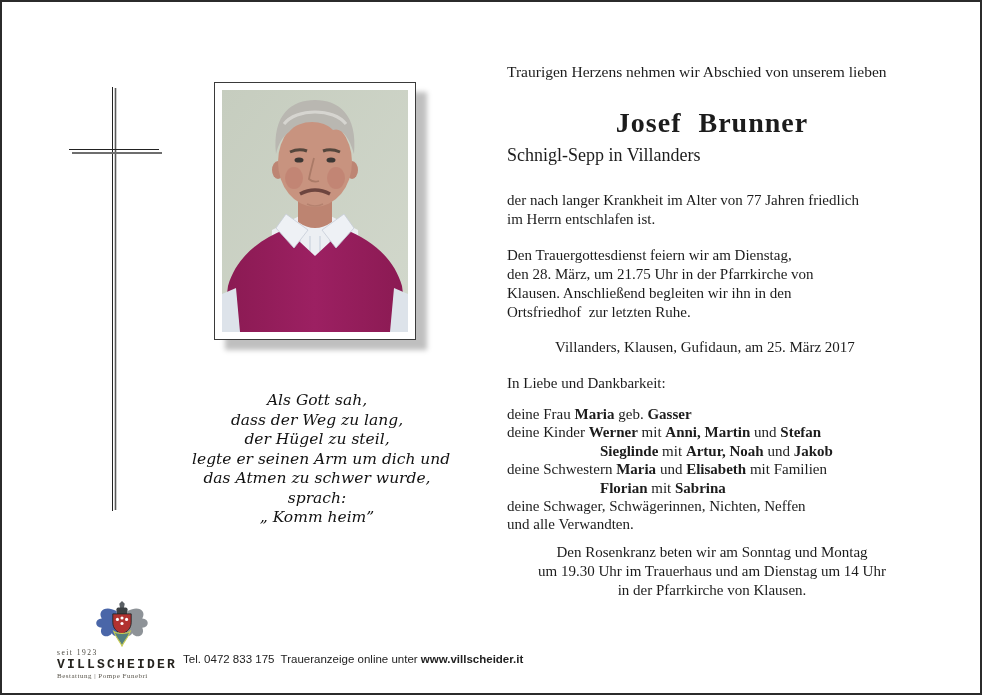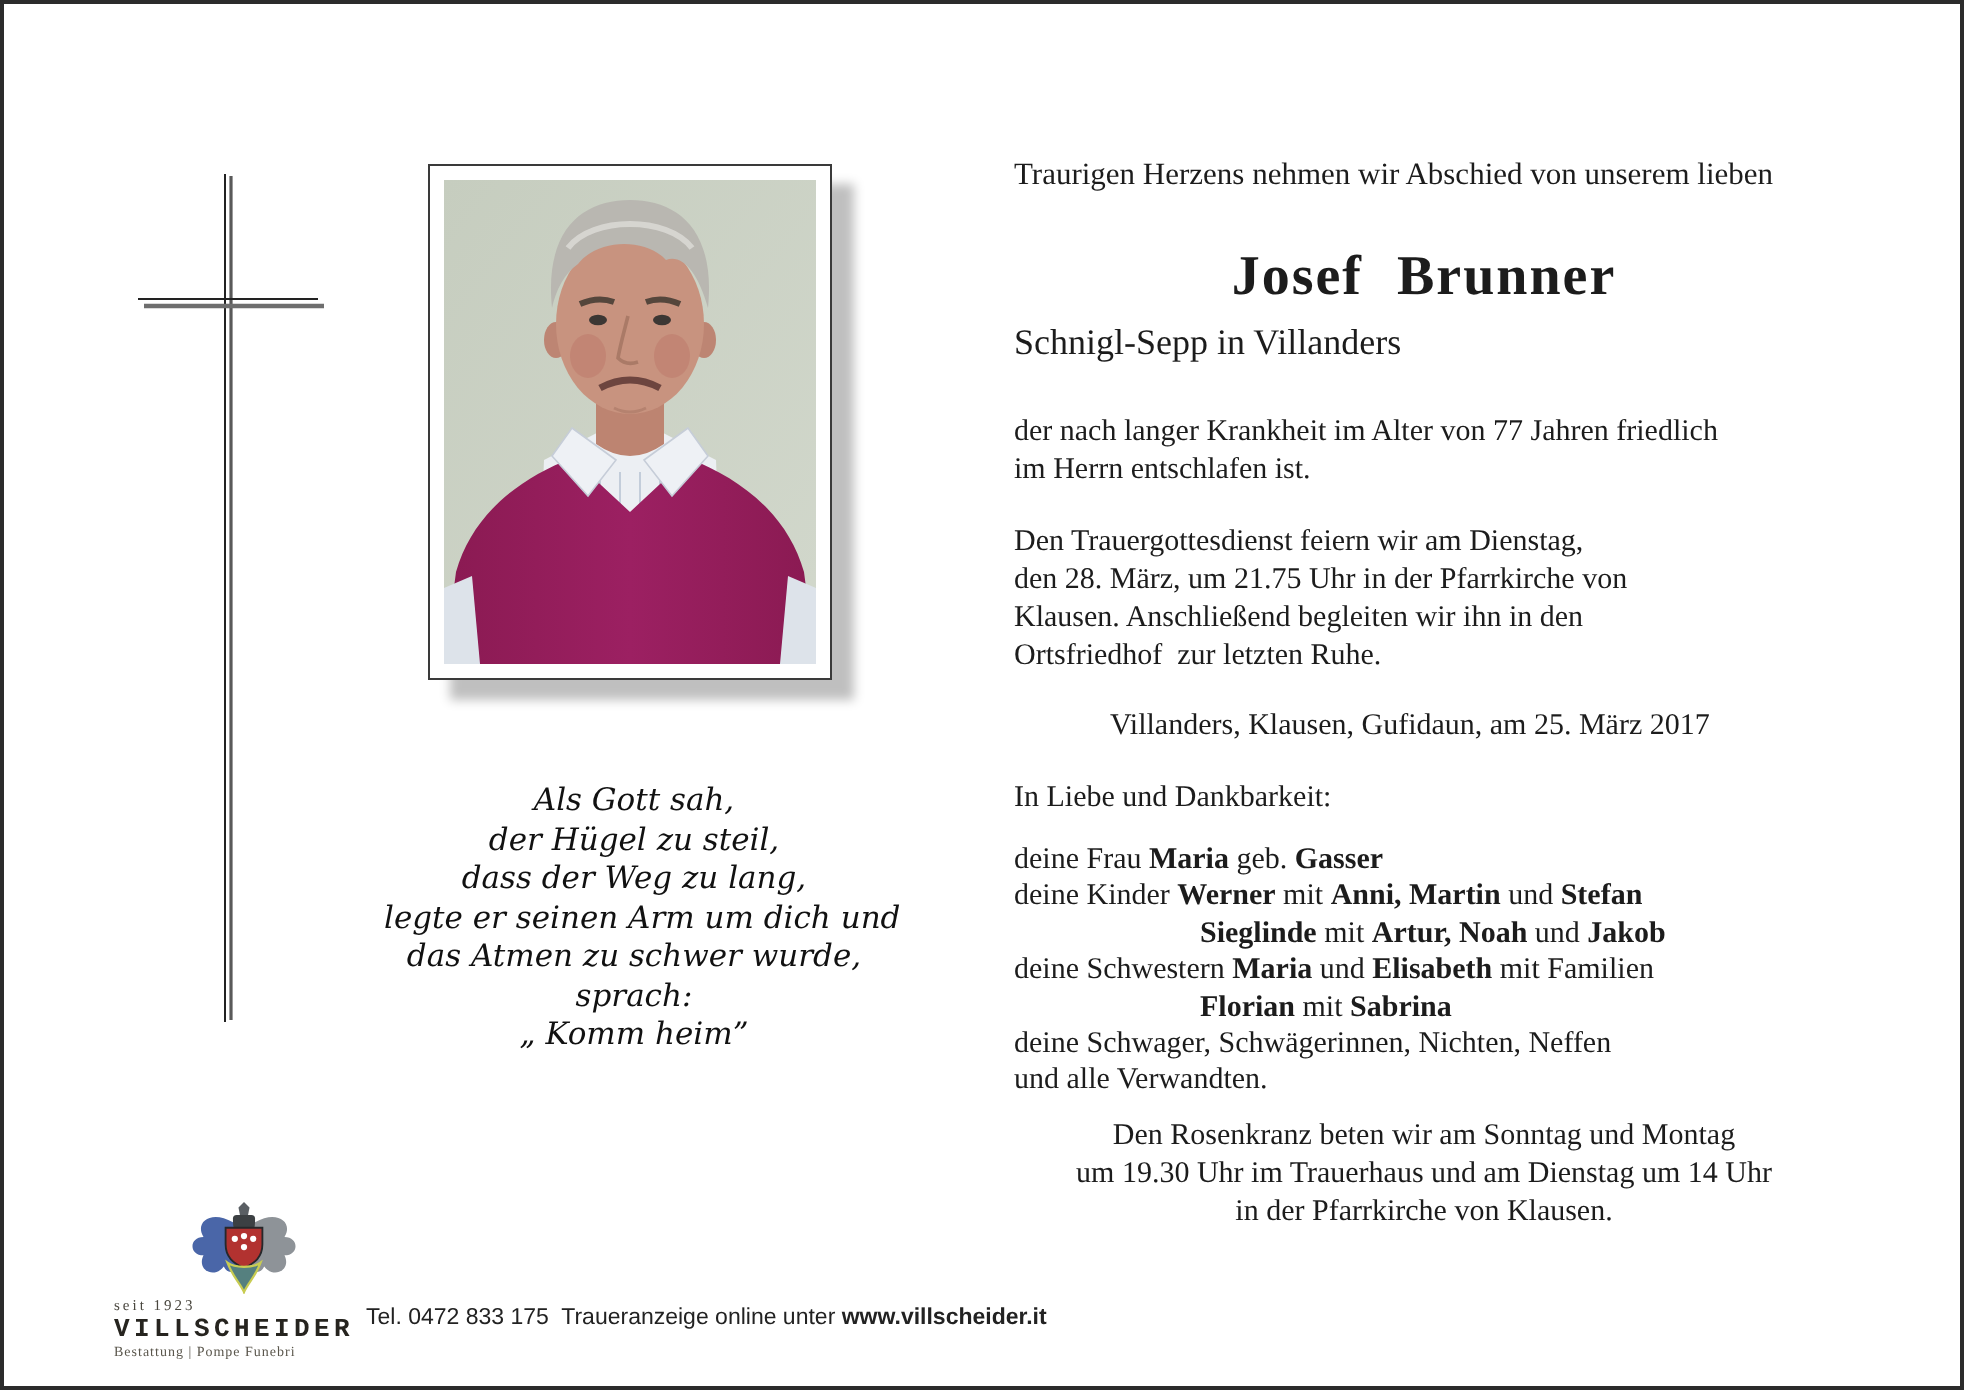--- a/index.html
+++ b/index.html
@@ -25,21 +25,21 @@
   .photo-wrap svg{display:block;}
   
   .poem{
     position:absolute;left:190px;top:389px;width:250px;
     text-align:center;
     font-family:"DejaVu Serif",serif;font-style:italic;
     font-size:15.5px;line-height:19.5px;color:#111;
   }
   .poem .tline{white-space:pre;}
   
-  .right-col{position:absolute;left:505px;top:76px;width:410px;font-size:15px;line-height:19px;}
+  .right-col{position:absolute;left:505px;top:60px;width:410px;font-size:15px;line-height:19px;}
   .right-col .tline{white-space:pre;}
   .opening{font-size:15.5px;}
   .name{
     margin-top:26px;text-align:center;
     font-size:28px;font-weight:bold;letter-spacing:1px;word-spacing:9px;line-height:32px;
   }
   .subtitle{margin-top:5px;font-size:18px;line-height:22px;}
   .para{margin-top:17px;}
   .para.first{margin-top:25px;}
   .para.tight{margin-top:16px;margin-left:48px;}
@@ -119,22 +119,22 @@
 
       <path d="M92 68 C90 76 88 83 87 89 q4 4 10 2" stroke="#aa7a67" stroke-width="1.8" fill="none"></path>
 
       <path d="M78 104 Q93 96 108 104" stroke="#6d453f" stroke-width="3.5" fill="none"></path>
       <path d="M85 114 Q93 118 101 114" stroke="#b5826f" stroke-width="1.5" fill="none"></path>
     </svg>
   </div>
 
   <div class="poem">
       <div class="tline"><span>Als Gott sah,</span></div>
+      <div class="tline"><span>dass der Weg zu lang,</span></div>
       <div class="tline"><span>der Hügel zu steil,</span></div>
-      <div class="tline"><span>dass der Weg zu lang,</span></div>
       <div class="tline"><span>legte er seinen Arm um dich und</span></div>
       <div class="tline"><span>das Atmen zu schwer wurde,</span></div>
       <div class="tline"><span>sprach:</span></div>
       <div class="tline"><span>„ Komm heim”</span></div>
     </div>
 
   <div class="right-col">
     <div class="opening">Traurigen Herzens nehmen wir Abschied von unserem lieben</div>
     <div class="name">Josef Brunner</div>
     <div class="subtitle">Schnigl-Sepp in Villanders</div>

